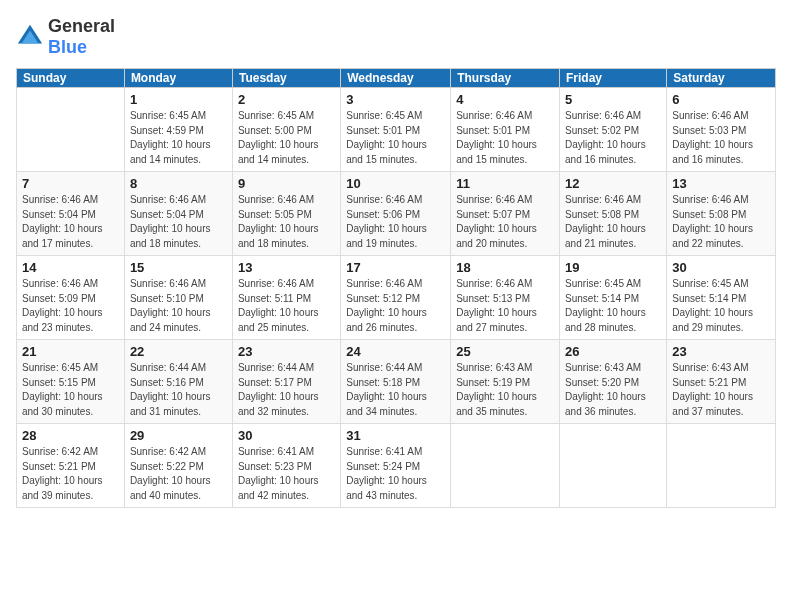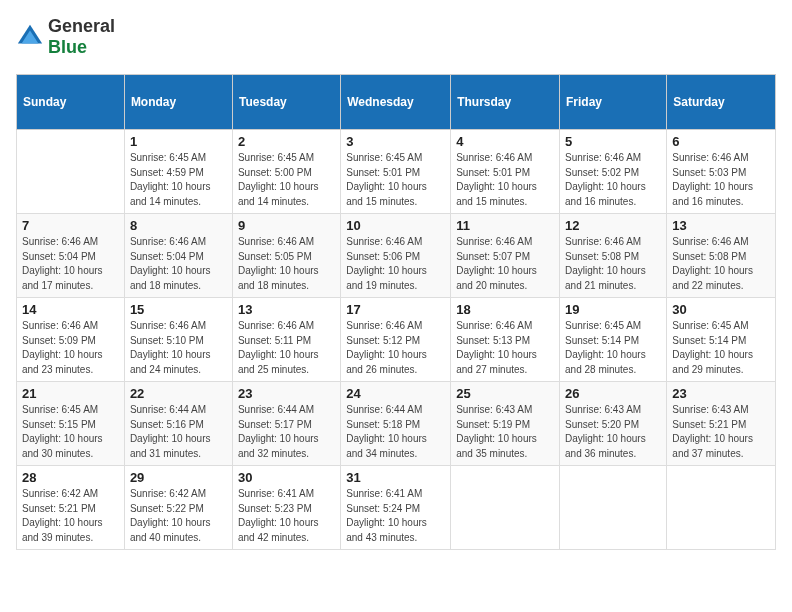--- a/index.html
+++ b/index.html
@@ -7,36 +7,36 @@
       font-family: Arial, sans-serif;
       background: #fff;
       width: 792px;
       min-height: 612px;
       padding: 16px;
     }
     .header-area {
       display: flex;
       justify-content: space-between;
       align-items: flex-start;
-      margin-bottom: 16px;
+      margin-bottom: 10px;
     }
     .logo {
       display: flex;
       align-items: center;
       gap: 4px;
     }
     .logo-text-general {
       font-size: 18px;
       font-weight: bold;
       color: #333;
     }
     .logo-text-blue {
       font-size: 18px;
       font-weight: bold;
-      color: #15803d;
+      color: #3b82f6;
     }
     .logo-icon {
       width: 28px;
       height: 28px;
     }
     .title-area {
       text-align: right;
     }
     .month-title {
       font-size: 32px;
@@ -49,21 +49,21 @@
     }
     table {
       width: 100%;
       border-collapse: collapse;
       font-size: 11px;
     }
     thead tr th {
       background-color: #1a6fb5;
       color: #fff;
       text-align: left;
-      padding: 20px 6px;
+      padding: 2px 6px;
       font-size: 12px;
       font-weight: bold;
       border: 1px solid #ccc;
     }
     tbody tr td {
       border: 1px solid #ddd;
       vertical-align: top;
       padding: 4px 5px;
       width: 113px;
       min-height: 70px;

